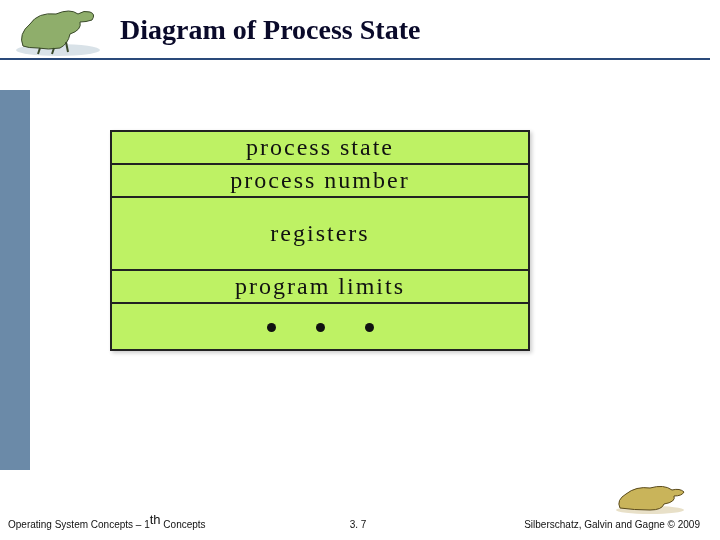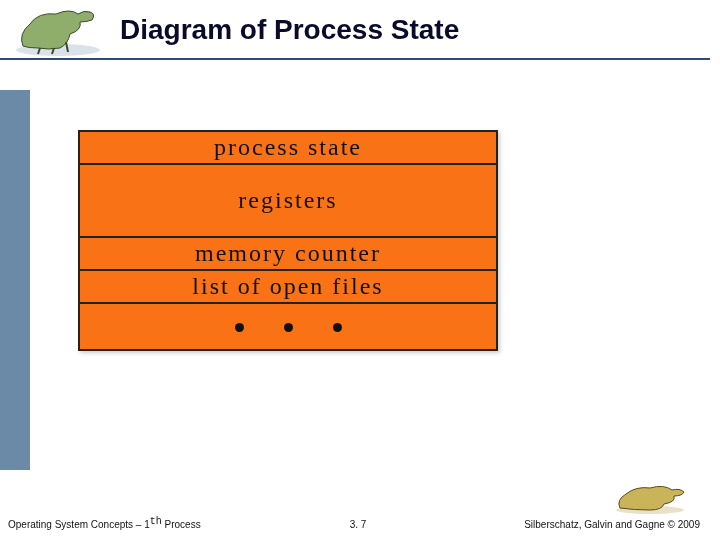--- a/index.html
+++ b/index.html
@@ -34,40 +34,41 @@
     left: 8px; top: 4px;
     width: 100px; height: 54px;
   }
   .title {
     position: absolute;
     left: 120px;
     top: 14px;
     font-size: 28px;
     font-weight: bold;
     color: #0a0a2a;
-    font-family: Liberation Sans, sans-serif;
+    font-family: Liberation Serif, serif;
   }
   .rule {
     position: absolute;
     left: 0; right: 10px;
     top: 58px;
     height: 2px;
     background: #2a4a7a;
   }
   .content {
     position: absolute;
     left: 78px;
     top: 130px;
     width: 420px;
   }
   .pcb-box {
     width: 100%;
     border: 2px solid #222;
-    background: #f97316;
+    background: #bef264;
     box-shadow: 2px 2px 4px rgba(0,0,0,0.2);
+    margin-left: 32px;
   }
   .pcb-row {
     border-bottom: 2px solid #222;
     text-align: center;
     font-family: "Times New Roman", serif;
     font-size: 24px;
     letter-spacing: 2px;
     color: #111;
     padding: 2px 0;
   }
@@ -92,21 +93,21 @@
     left: 0; right: 0; bottom: 4px;
     height: 30px;
     font-size: 10px;
     color: #111;
     font-family: Arial, sans-serif;
   }
   .foot-left {
     position: absolute;
     left: 8px; bottom: 6px;
   }
-  .foot-left sup { font-size: 10px; font-family: Liberation Mono, monospace; }
+  .foot-left sup { font-size: 13px; }
   .foot-center {
     position: absolute;
     left: 0; right: 4px; bottom: 6px;
     text-align: center;
   }
   .foot-right {
     position: absolute;
     right: 20px; bottom: 6px;
   }
   .dino-bottom {
@@ -129,33 +130,33 @@
       <path d="M15 42 Q10 30 22 20 Q30 8 48 10 Q62 4 70 10 Q76 6 82 8 Q88 10 84 16 Q78 18 72 18 Q74 26 62 30 Q60 40 52 44 Q40 46 30 44 Q20 44 15 42 Z" fill="#8fae6b" stroke="#3a4a2a" stroke-width="1"></path>
       <path d="M32 44 L30 50 M46 44 L44 50 M58 38 L60 48" stroke="#3a4a2a" stroke-width="2" fill="none"></path>
     </svg>
     <div class="title">Diagram of Process State</div>
     <div class="rule"></div>
   </div>
 
   <div class="content">
     <div class="pcb-box" id="pcb-box">
         <div class="pcb-row">process state</div>
+        <div class="pcb-row">process number</div>
         <div class="pcb-row tall">registers</div>
-        <div class="pcb-row">memory counter</div>
-        <div class="pcb-row">list of open files</div>
+        <div class="pcb-row">program limits</div>
         <div class="pcb-row ellipsis"><span class="dot"></span><span class="dot"></span><span class="dot"></span></div>
       </div>
   </div>
 
   <svg class="dino-bottom" viewBox="0 0 80 36">
     <ellipse cx="40" cy="30" rx="34" ry="4" fill="#e8e0c8"></ellipse>
     <path d="M10 28 Q6 20 16 14 Q26 6 40 8 Q54 4 62 10 Q70 8 74 12 Q72 16 64 16 Q66 22 54 24 Q52 30 40 30 Q24 30 10 28 Z" fill="#c9b45a" stroke="#5a4a1a" stroke-width="1"></path>
   </svg>
 
   <div class="footer">
     <div class="foot-left">
-      <span>Operating System Concepts – 1</span><sup>th</sup><span> Process</span>
+      <span>Operating System Concepts – 1</span><sup>th</sup><span> Concepts</span>
     </div>
     <div class="foot-center">3. 7</div>
     <div class="foot-right">Silberschatz, Galvin and Gagne © 2009</div>
   </div>
 
 </div>
 
 </body></html>

